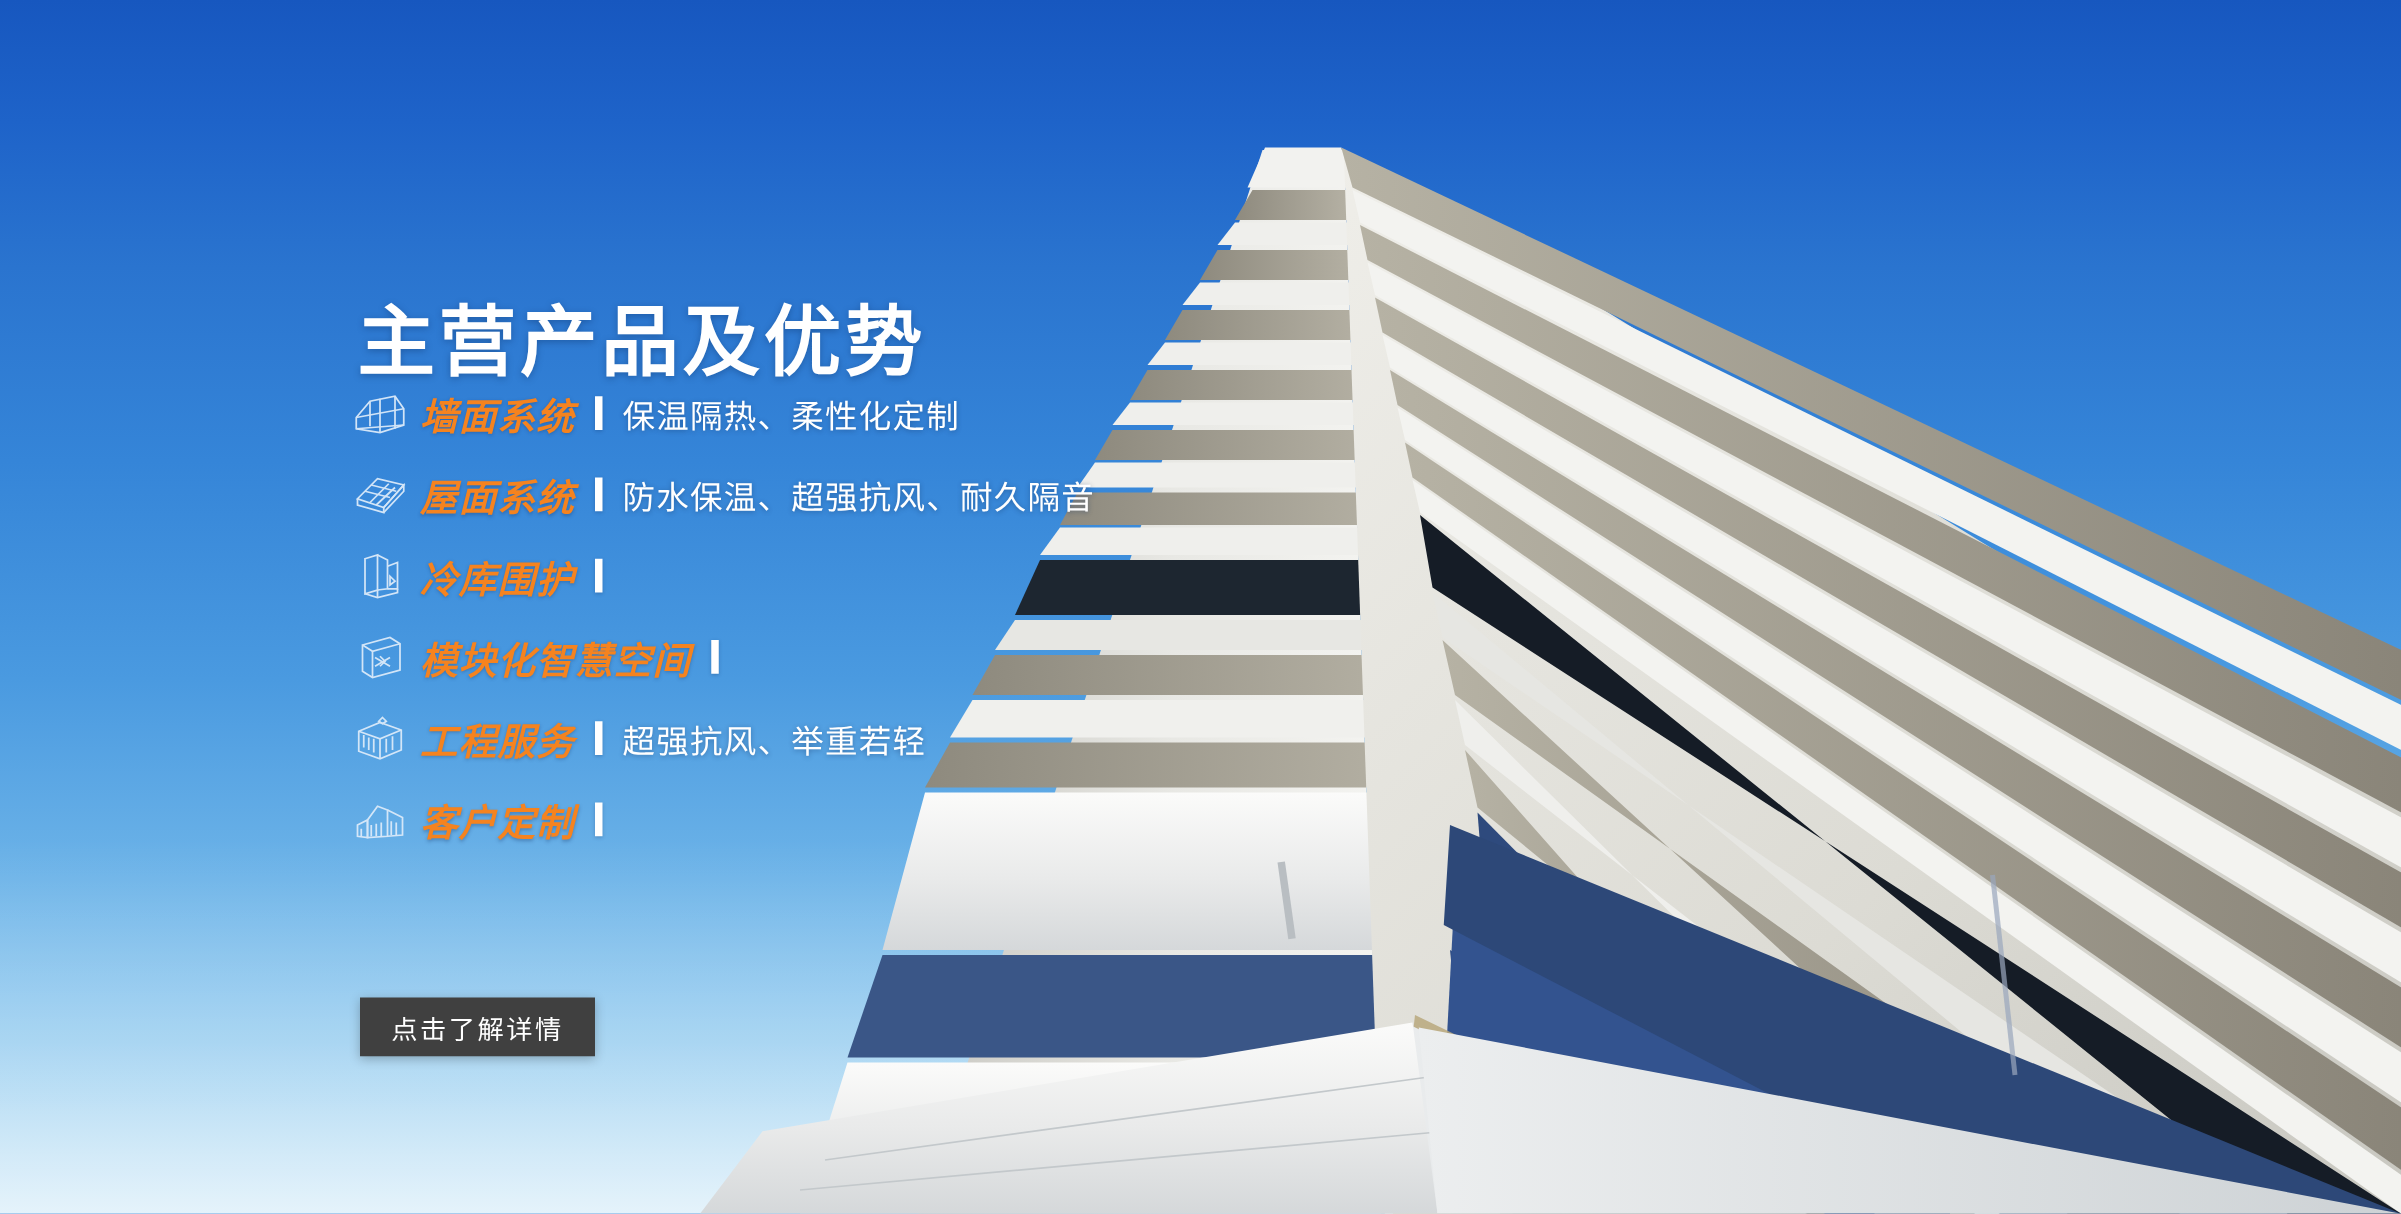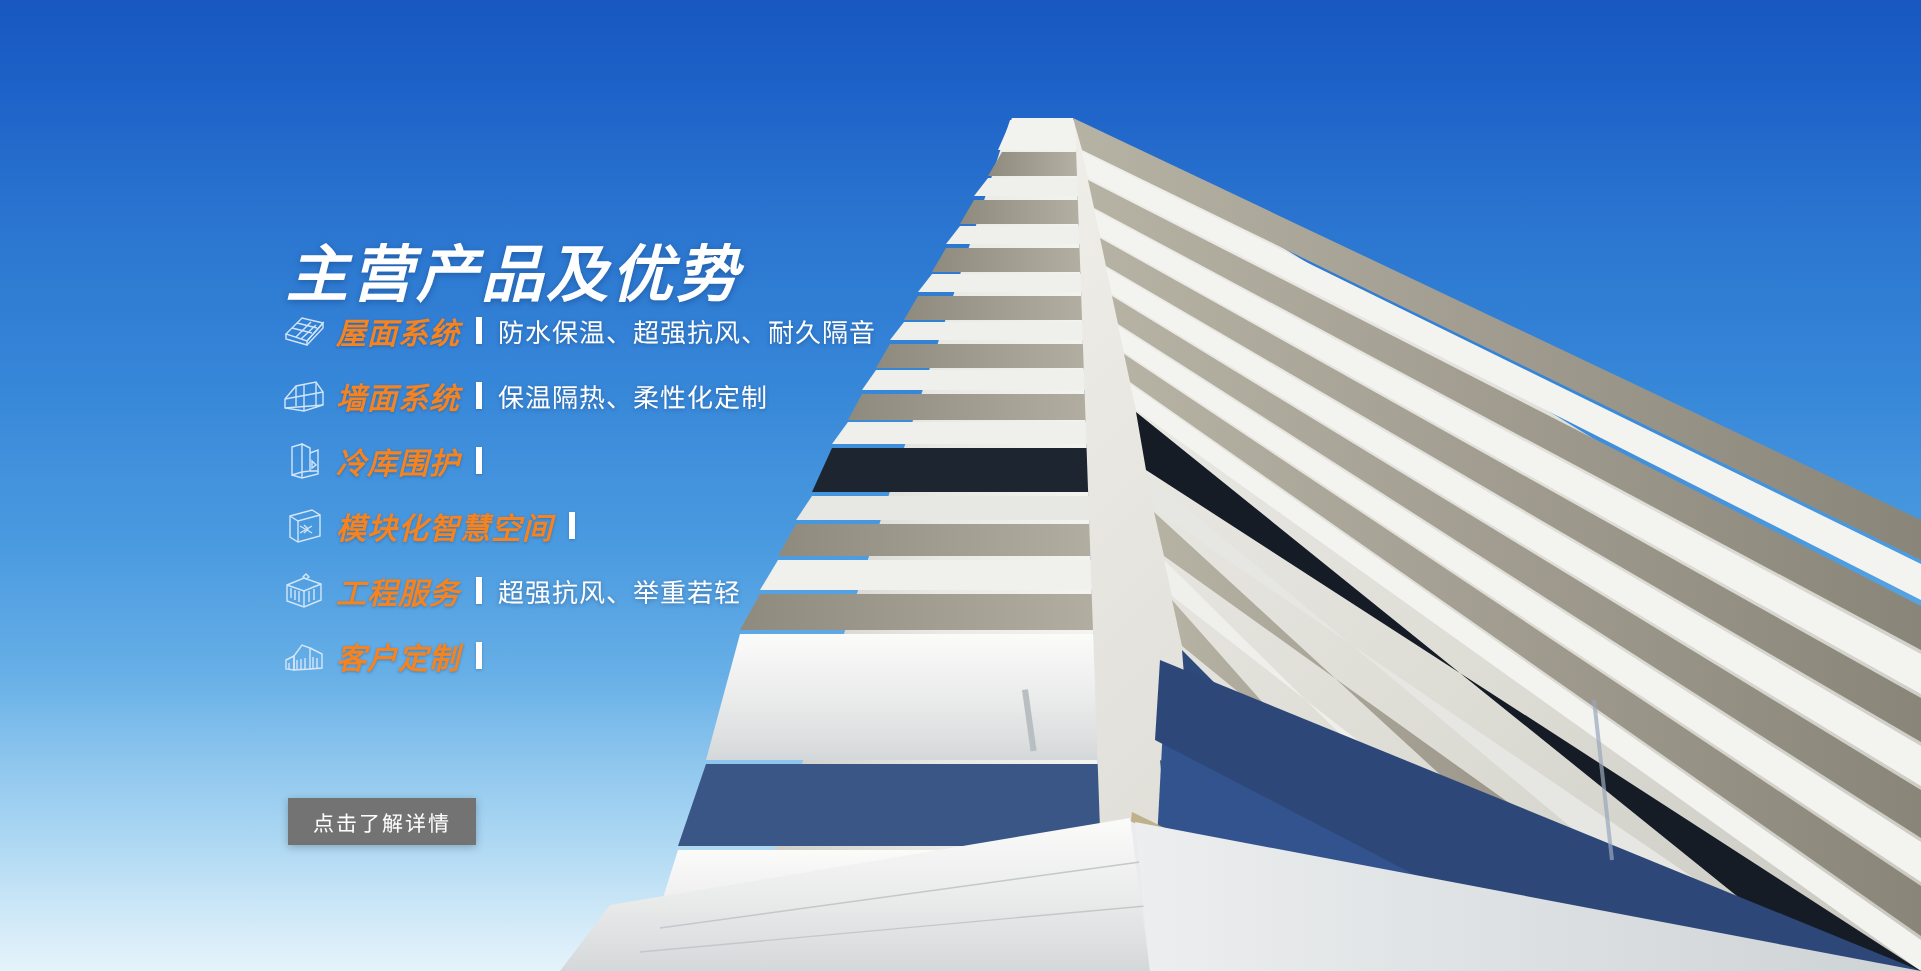--- a/index.html
+++ b/index.html
@@ -33,21 +33,21 @@
   
   .photo{position:absolute;inset:0;}
   .photo svg{display:block;width:1921px;height:971px;}
 
   
   .content{position:absolute;left:0;top:0;width:1100px;height:971px;}
 
   .headline{
     position:absolute;left:286px;top:202px;
     font-size:62px;line-height:1;
-    font-weight:700;font-style:italic;
+    font-weight:700;
     letter-spacing:3px;
     color:#ffffff;
     text-shadow:0 2px 6px rgba(10,40,90,.35);
     white-space:nowrap;
   }
 
   .list{position:absolute;left:282px;top:298px;width:820px;}
   .row{
     position:relative;display:flex;align-items:center;
     height:65px;
@@ -72,21 +72,21 @@
     box-shadow:0 1px 3px rgba(20,50,100,.3);
   }
   .desc{
     font-size:26px;color:#ffffff;letter-spacing:1px;white-space:nowrap;
     text-shadow:0 1px 4px rgba(20,50,100,.45);
   }
 
   .cta{
     position:absolute;left:288px;top:798px;
     width:188px;height:47px;
-    background:#737373;
+    background:#404040;
     color:#ffffff;
     border:0;
     display:flex;align-items:center;justify-content:center;
     font-size:21px;letter-spacing:2px;
     cursor:pointer;
     font-family:Liberation Serif, serif;
     box-shadow:0 2px 8px rgba(0,0,0,.25);
   }
 </style>
 </head>
@@ -234,52 +234,52 @@
         <rect x="1022" y="690" width="6" height="62" fill="#b9bec2" transform="rotate(-8 1022 690)"></rect>
       </g>
     </svg>
   </div>
 
   <div class="content">
 
     <h1 class="headline">主营产品及优势</h1>
 
     <div class="list">
+
+      <div class="row">
+        <span class="ico">
+          <svg width="44" height="38" viewBox="0 0 44 38" fill="none" stroke="#dbeaf9" stroke-width="1.4">
+            <path d="M3 22 L14 9 L34 5 L41 15 L41 28 L22 34 L3 31 Z"></path>
+            <path d="M14 9 L14 29"></path>
+              <path d="M22 7 L22 34"></path>
+              <path d="M34 5 L34 31"></path>
+            <path d="M3 22 L41 15"></path>
+              <path d="M3 31 L41 28"></path>
+          </svg>
+        </span>
+        <span class="cat">墙面系统</span>
+        <span class="bar"></span>
+        <span class="desc">保温隔热、柔性化定制</span>
+      </div>
 
       <div class="row">
         <span class="ico">
           <svg width="44" height="38" viewBox="0 0 44 38" fill="none" stroke="#dbeaf9" stroke-width="1.4">
             <path d="M4 22 L20 6 L41 11 L25 29 Z"></path>
             <path d="M4 22 L4 27 L25 33 L25 29"></path>
             <path d="M25 29 L41 11 L41 16 L25 33"></path>
             <path d="M10 16 L30 21"></path>
               <path d="M15 11 L35 16"></path>
             <path d="M14 25 L29 10"></path>
               <path d="M19 27 L34 13"></path>
           </svg>
         </span>
         <span class="cat">屋面系统</span>
         <span class="bar"></span>
         <span class="desc">防水保温、超强抗风、耐久隔音</span>
-      </div>
-
-      <div class="row">
-        <span class="ico">
-          <svg width="44" height="38" viewBox="0 0 44 38" fill="none" stroke="#dbeaf9" stroke-width="1.4">
-            <path d="M3 22 L14 9 L34 5 L41 15 L41 28 L22 34 L3 31 Z"></path>
-            <path d="M14 9 L14 29"></path>
-              <path d="M22 7 L22 34"></path>
-              <path d="M34 5 L34 31"></path>
-            <path d="M3 22 L41 15"></path>
-              <path d="M3 31 L41 28"></path>
-          </svg>
-        </span>
-        <span class="cat">墙面系统</span>
-        <span class="bar"></span>
-        <span class="desc">保温隔热、柔性化定制</span>
       </div>
 
 
       <div class="row">
         <span class="ico">
           <svg width="44" height="40" viewBox="0 0 44 40" fill="none" stroke="#dbeaf9" stroke-width="1.4">
             <path d="M10 6 L20 3 L20 31 L10 34 Z"></path>
             <path d="M20 3 L28 7 L28 30 L20 31"></path>
             <path d="M28 12 L36 9 L36 30 L28 30"></path>
             <path d="M10 34 L20 37 L36 33 L36 30"></path>

